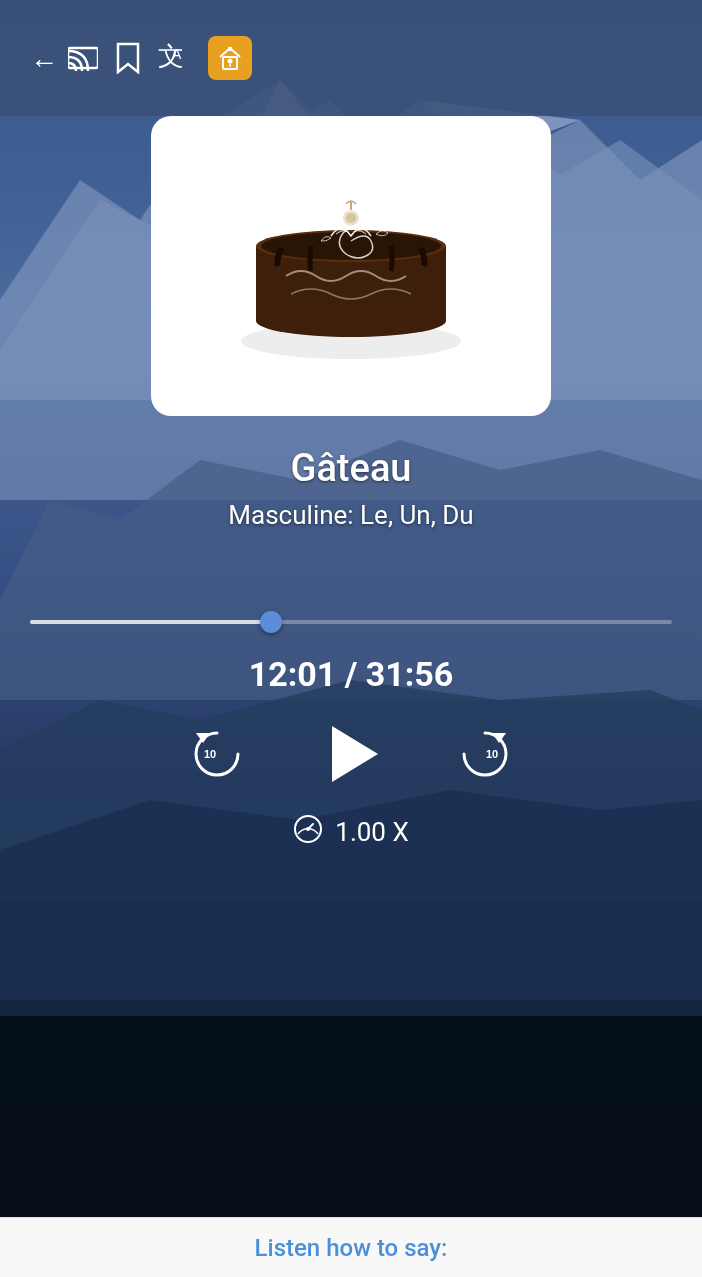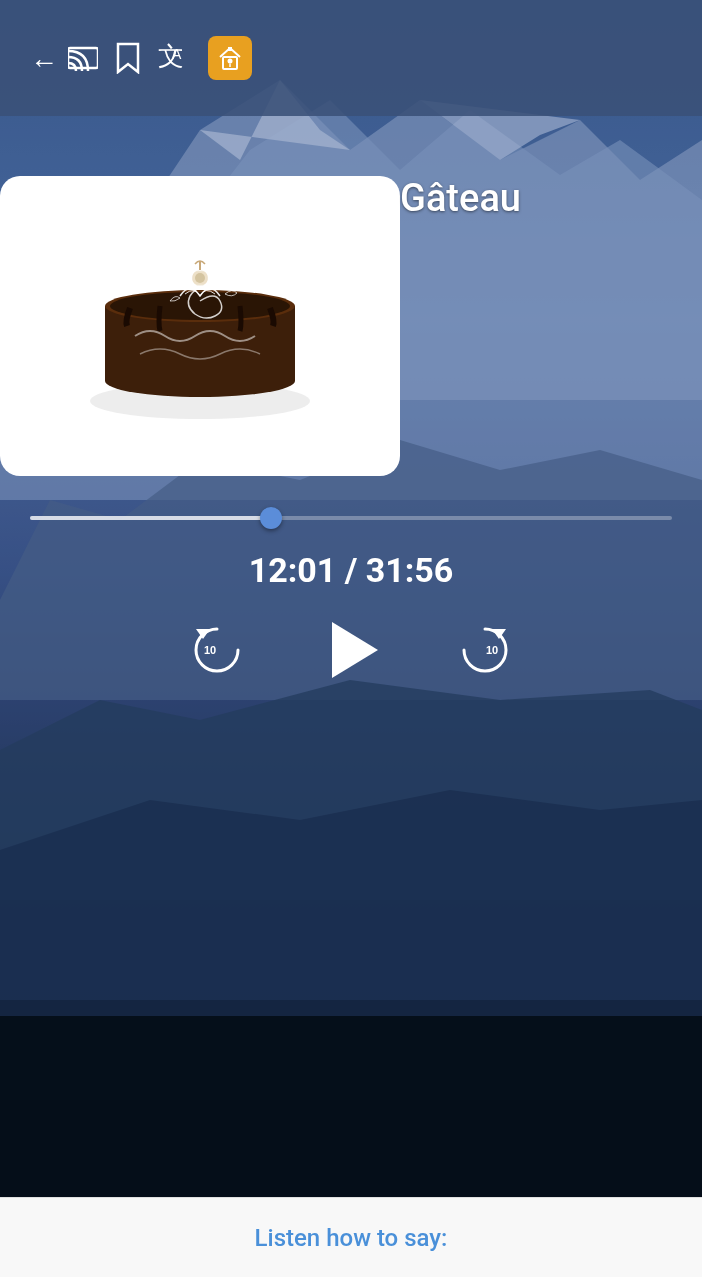--- a/index.html
+++ b/index.html
@@ -92,22 +92,22 @@
       width: 44px;
       height: 44px;
       font-size: 22px;
     }
 
     
     .content-area {
       position: relative;
       z-index: 5;
       display: flex;
-      flex-direction: row;
-      padding-top: 60px;
+      flex-direction: column;
+      align-items: center;
     }
 
     
     .word-card {
       background: white;
       border-radius: 20px;
       width: 400px;
       height: 300px;
       display: flex;
       align-items: center;
@@ -245,21 +245,21 @@
       color: white;
       font-size: 26px;
     }
 
     
     .bottom-bar {
       position: absolute;
       bottom: 0;
       left: 0;
       right: 0;
-      height: 80px;
+      height: 60px;
       background: #f8f8f8;
       border-top: 1px solid #e0e0e0;
       display: flex;
       align-items: center;
       justify-content: center;
       z-index: 10;
     }
 
     .bottom-bar-text {
       color: #4a90d9;
@@ -366,20 +366,21 @@
         <ellipse cx="130" cy="72" rx="6" ry="8" fill="#ede0c8" transform="rotate(60 130 72)"></ellipse>
         <circle cx="130" cy="72" r="5" fill="#d4c4a0"></circle>
 
         <line x1="130" y1="64" x2="130" y2="55" stroke="#c8a878" stroke-width="2"></line>
         <path d="M125 58 Q130 52 135 58" stroke="#c8a878" stroke-width="1.5" fill="none"></path>
       </svg>
     </div>
   </div>
 
   <div class="word-title">Gâteau</div>
+  <div class="word-subtitle">Masculine: Le, Un, Du</div>
 
 </div>
 
 <div class="progress-section" style="position:relative;z-index:5;">
   <div class="progress-bar-track">
     <div class="progress-bar-fill" style="width: 37.6%;">
       <div class="progress-thumb"></div>
     </div>
   </div>
 </div>
@@ -403,17 +404,29 @@
 
     <div class="control-btn forward-btn">
       <svg width="58" height="58" viewBox="0 0 58 58" xmlns="http://www.w3.org/2000/svg">
         <path d="M29 8 A21 21 0 1 1 8 29" stroke="white" stroke-width="3" fill="none" stroke-linecap="round"></path>
         <polygon points="50,8 36,8 43,18" fill="white"></polygon>
         <text x="36" y="33" font-size="11" fill="white" font-family="Arial" font-weight="bold" text-anchor="middle">10</text>
       </svg>
     </div>
   </div>
 
+  <div class="speed-row">
+    <span>
+      <svg width="30" height="30" viewBox="0 0 30 30" fill="none" xmlns="http://www.w3.org/2000/svg">
+
+        <circle cx="15" cy="15" r="13" stroke="white" stroke-width="2" fill="none"></circle>
+        <path d="M5 20 A12 12 0 0 1 25 20" stroke="white" stroke-width="1.5" fill="none"></path>
+        <line x1="15" y1="15" x2="20" y2="10" stroke="white" stroke-width="2" stroke-linecap="round"></line>
+        <circle cx="15" cy="15" r="2" fill="white"></circle>
+      </svg>
+    </span>
+    <span>1.00 X</span>
+  </div>
 </div>
 
 <div class="bottom-bar">
   <span class="bottom-bar-text">Listen how to say:</span>
 </div>
 
 </body></html>

